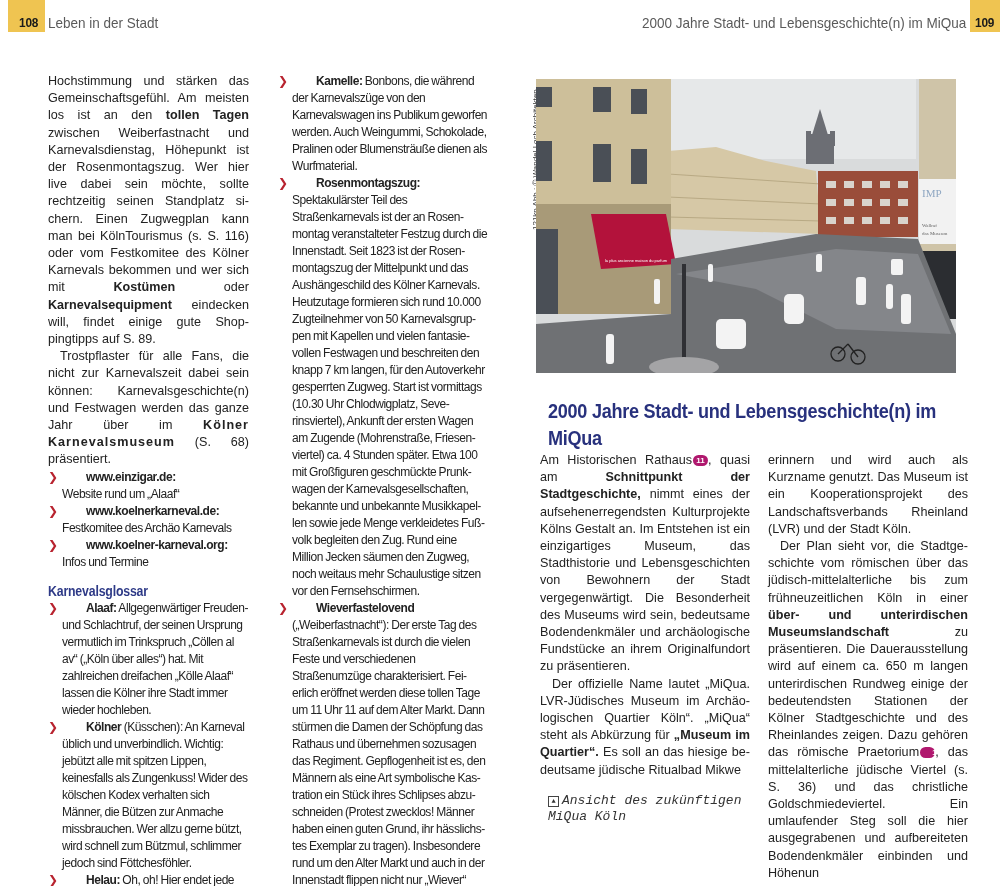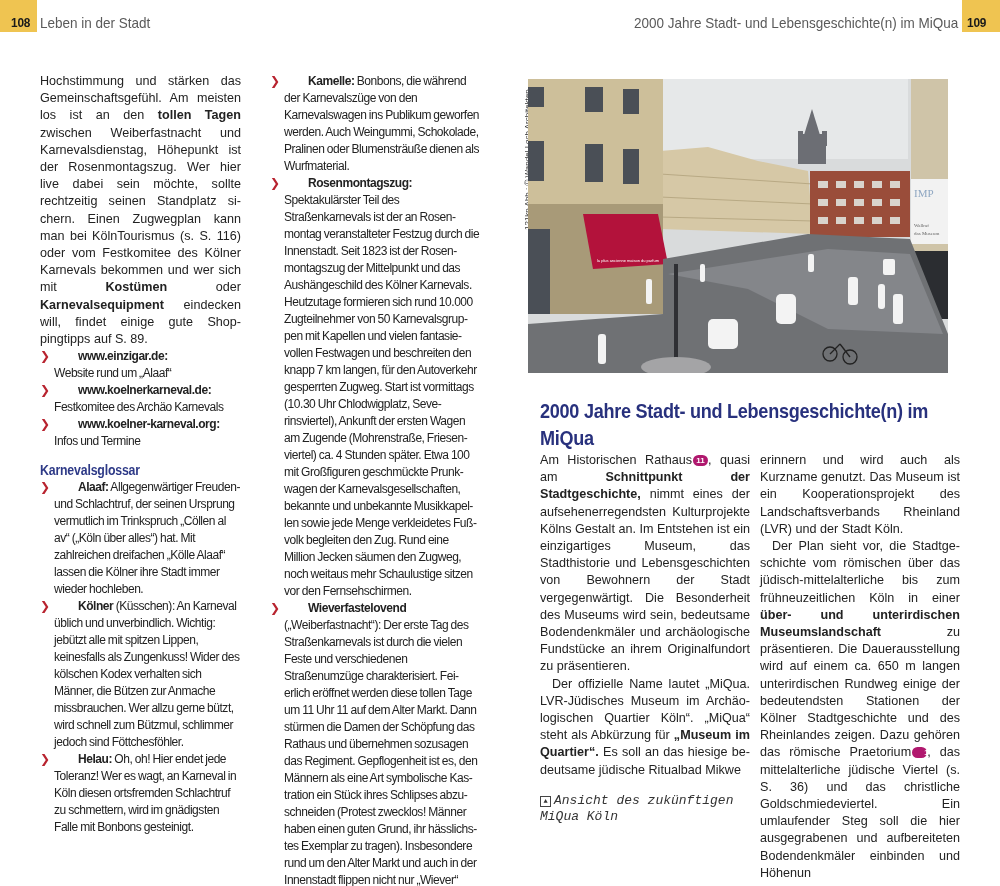--- a/index.html
+++ b/index.html
@@ -1,17 +1,17 @@
 <!DOCTYPE html>
 <html><head>
 <meta charset="utf-8">
 <style>
   html, body { margin: 0; padding: 0; background: #fff; }
   body { width: 1000px; height: 886px; position: relative; overflow: hidden; color: #1a1a1a; }
-  .page { position: absolute; top: 0; height: 632px; }
+  .page { position: absolute; top: 0; height: 632px; margin-left: 8px; }
   #left-page { left: 0; width: 500px; }
   #right-page { left: 500px; width: 500px; }
 
   .pgnum-block { position: absolute; top: 0; width: 37px; height: 32px; background: #efc451; }
   .pgnum { position: absolute; top: 15px; font-family: "Liberation Sans", sans-serif; font-weight: bold; font-size: 13.5px; color: #1a1a1a; transform: scaleX(0.88); letter-spacing: -0.2px; }
   .running-head { position: absolute; top: 14px; font-family: "Liberation Sans", sans-serif; font-size: 15px; color: #5a5a5a; transform: scaleX(0.9); white-space: nowrap; }
 
   #left-pgnum-block { left: 0; }
   #left-pgnum { left: 11px; transform-origin: left; }
   #left-running-head { left: 40px; transform-origin: left; }
@@ -25,21 +25,21 @@
   .body-serif p.indent { text-indent: 12px; }
   .body-serif b { font-weight: bold; }
   .letter-wide { letter-spacing: 1px; }
 
   .cond { font-family: "Liberation Sans", sans-serif; font-size: 12px; line-height: 17px; color: #222; letter-spacing: -0.45px; word-spacing: -0.5px; }
   .cond b { font-weight: bold; padding-left: 24px; }
 
   .col { position: absolute; }
   #col1 { left: 40px; top: 73px; width: 201px; }
   #col2 { left: 270px; top: 73px; width: 210px; }
-  #col3 { left: 40px; top: 452px; width: 210px; }
+  #col3 { left: 32px; top: 452px; width: 210px; }
   #col4 { left: 260px; top: 452px; width: 200px; }
 
   .bullet-list { list-style: none; margin: 0; padding: 0; }
   .bullet-list li { position: relative; padding-left: 14px; }
   .bullet-arrow { position: absolute; left: 0; top: 0; color: #b8232f; font-weight: bold; font-family: "DejaVu Sans", sans-serif; font-size: 12px; }
 
   .glossar-title { font-family: "Liberation Sans", sans-serif; font-weight: bold; font-size: 14px; color: #2e3a87; margin: 12px 0 1px 0; transform: scaleX(0.88); transform-origin: left; letter-spacing: -0.2px; }
 
   #photo-credit { position: absolute; left: 20px; top: 80px; width: 16px; height: 150px; }
   #photo-credit span { position: absolute; left: 0; bottom: 0; transform: rotate(-90deg); transform-origin: left bottom; white-space: nowrap; font-family: "Liberation Sans", sans-serif; font-size: 8px; color: #333; display: block; width: 150px; translate: 12px 0; }
@@ -57,20 +57,21 @@
 <body>
 
 <div class="page" id="left-page">
   <div class="pgnum-block" id="left-pgnum-block"></div>
   <div class="pgnum" id="left-pgnum">108</div>
   <div class="running-head" id="left-running-head">Leben in der Stadt</div>
 
   <div class="col" id="col1">
     <div class="body-serif">
       <p><span>Hochstimmung und stärken das Ge­meinschaftsgefühl. Am meisten los ist an den </span><b>tollen Tagen</b><span> zwischen Wei­berfastnacht und Karnevalsdienstag, Höhepunkt ist der Rosenmontagszug. Wer hier live dabei sein möchte, soll­te rechtzeitig seinen Standplatz si­chern. Einen Zugwegplan kann man bei KölnTourismus (s. S. 116) oder vom Festkomitee des Kölner Karne­vals bekommen und wer sich mit </span><b>Kos­tümen</b><span> oder </span><b>Karnevalsequipment</b><span> ein­decken will, findet einige gute Shop­pingtipps auf S. 89.</span></p>
+      <p class="indent"><span>Trostpflaster für alle Fans, die nicht zur Karnevalszeit dabei sein können: Karnevalsgeschichte(n) und Festwa­gen werden das ganze Jahr über im </span><b class="letter-wide">Kölner Karnevalsmuseum</b><span> (S. 68) präsentiert.</span></p>
     </div>
     <ul class="bullet-list cond">
       <li><span class="bullet-arrow">❯</span><b>www.einzigar.de:</b><br><span>Website rund um „Alaaf“</span></li>
       <li><span class="bullet-arrow">❯</span><b>www.koelnerkarneval.de:</b><br><span>Festkomitee des Archäo Karnevals</span></li>
       <li><span class="bullet-arrow">❯</span><b>www.koelner-karneval.org:</b><br><span>Infos und Termine</span></li>
     </ul>
     <div class="glossar-title">Karnevalsglossar</div>
     <ul class="bullet-list cond">
       <li><span class="bullet-arrow">❯</span><b>Alaaf:</b><span> Allgegenwärtiger Freuden- und Schlachtruf, der seinen Ursprung vermut­lich im Trinkspruch „Cöllen al av“ („Köln über alles“) hat. Mit zahlreichen dreifa­chen „Kölle Alaaf“ lassen die Kölner ihre Stadt immer wieder hochleben.</span></li>
       <li><span class="bullet-arrow">❯</span><b>Kölner</b><span> (Küsschen): An Karneval üblich und unverbindlich. Wichtig: jebützt alle mit spitzen Lippen, keinesfalls als Zun­genkuss! Wider des kölschen Kodex verhalten sich Männer, die Bützen zur Anmache missbrauchen. Wer allzu gerne bützt, wird schnell zum Bützmul, schlim­mer jedoch sind Föttchesföhler.</span></li>

